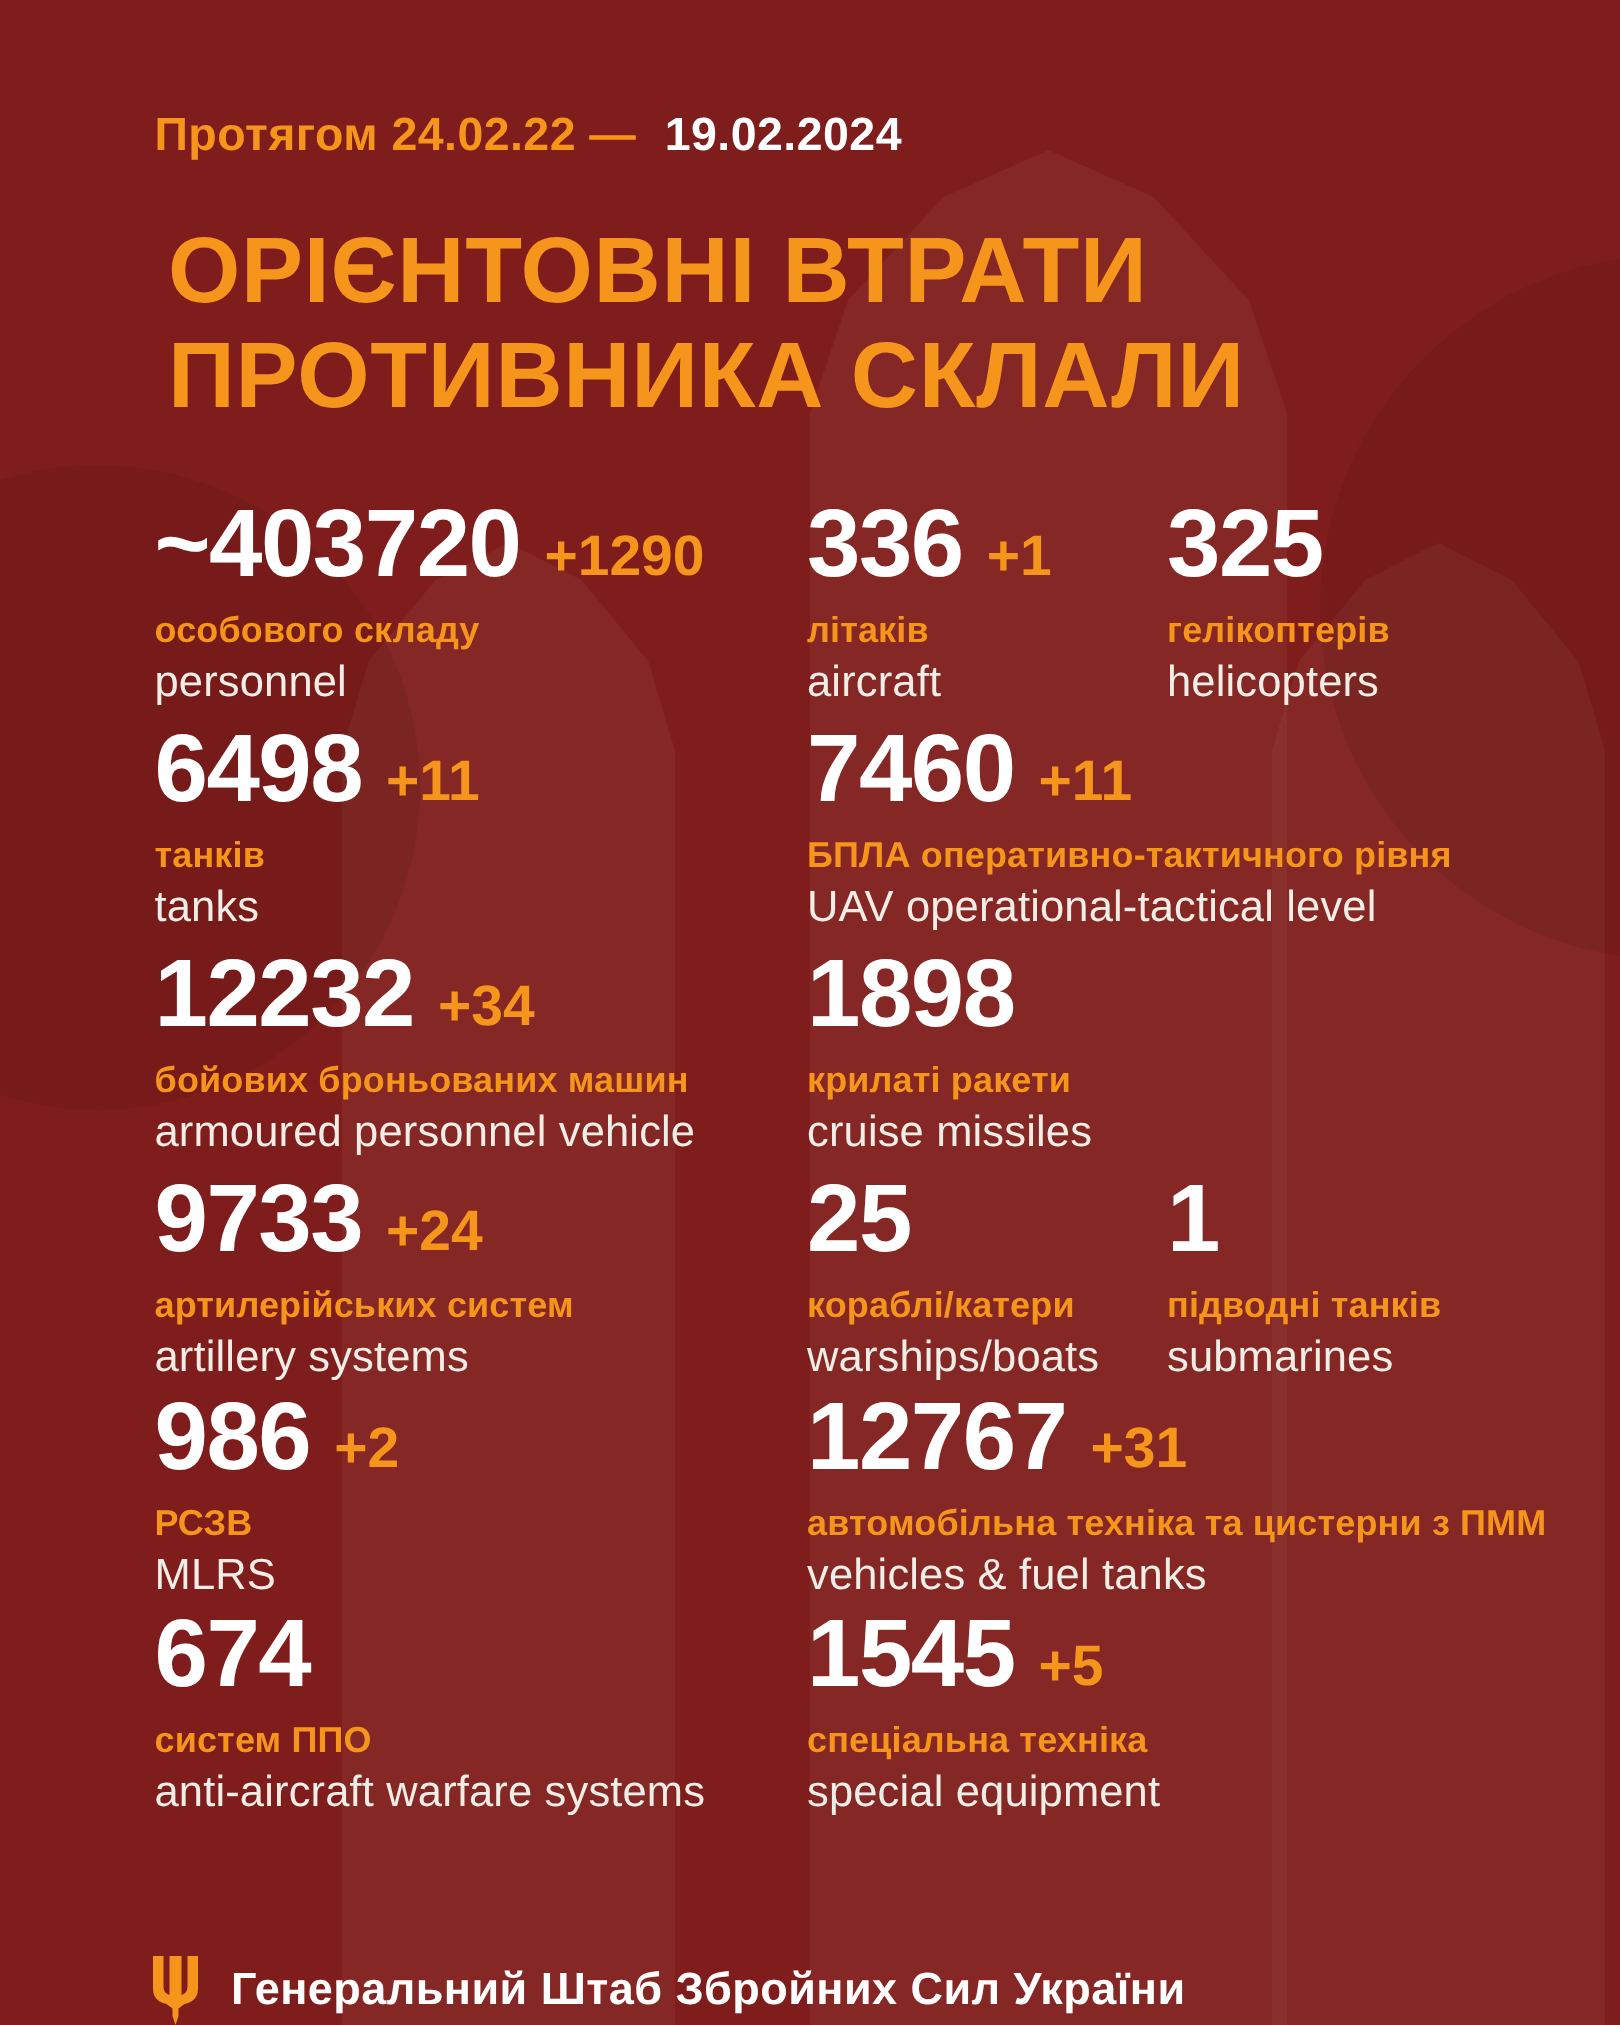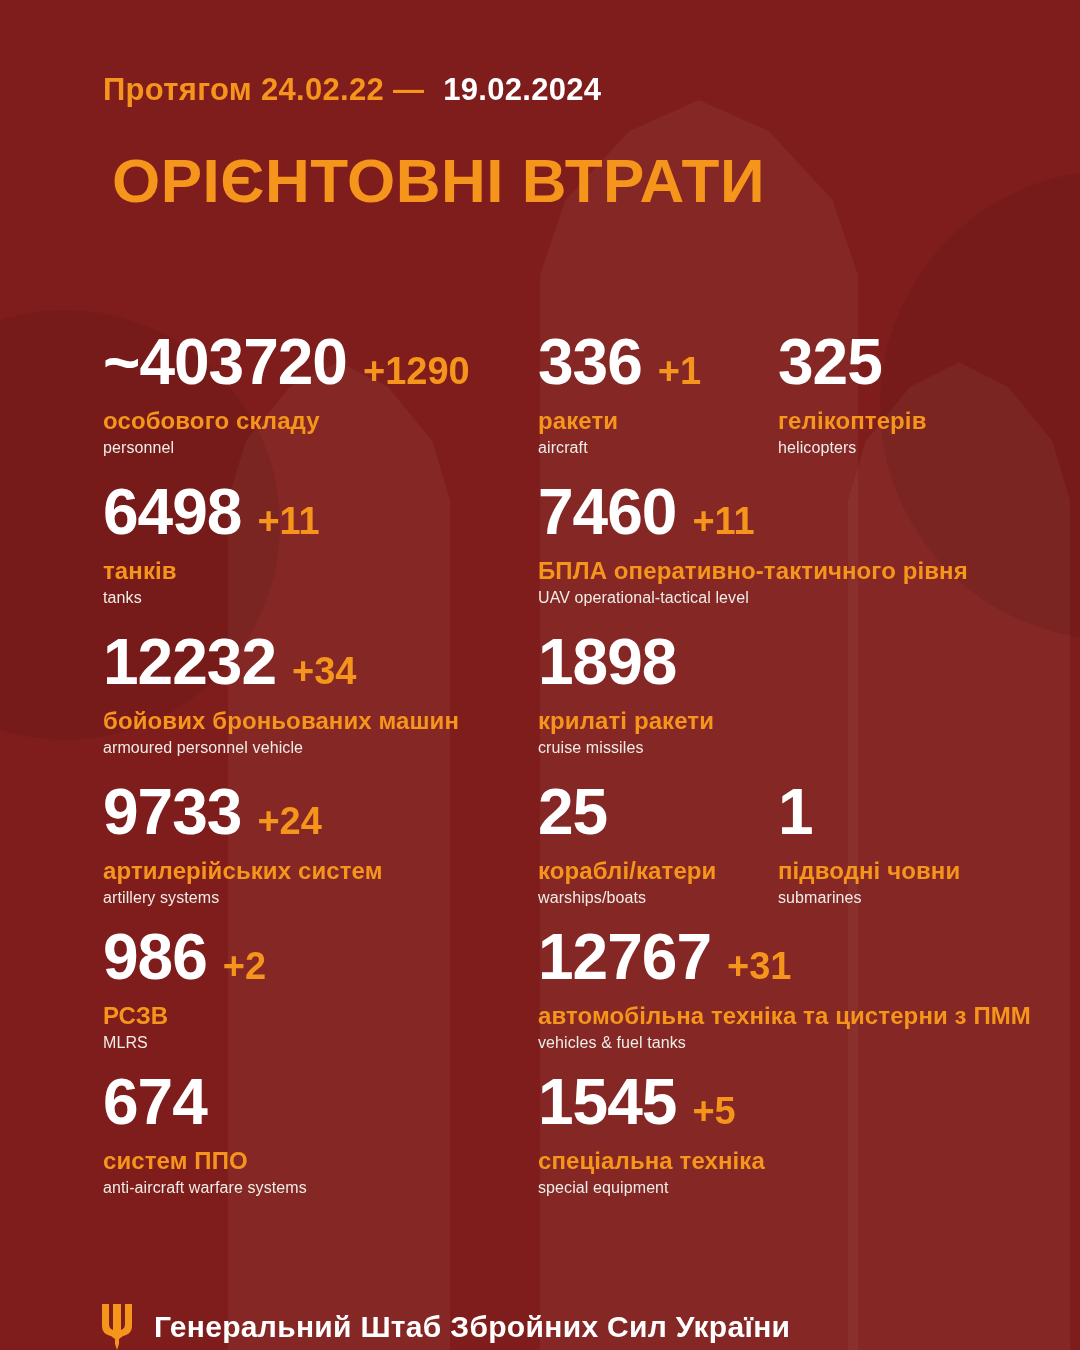--- a/index.html
+++ b/index.html
@@ -41,21 +41,21 @@
   }
   .delta {
     color:#F6951B; font-size:38px; font-weight:700; line-height:1;
     margin-left:16px; padding-bottom:4px; white-space:nowrap;
   }
   .label-ua {
     color:#F6951B; font-size:24px; font-weight:700; margin-top:13px;
     letter-spacing:0.1px; white-space:nowrap;
   }
   .label-en {
-    color:#EFEDE6; font-size:16px; font-weight:400; margin-top:4px;
+    color:#EFEDE6; font-size:29px; font-weight:400; margin-top:4px;
     letter-spacing:0.1px; white-space:nowrap;
   }
 
   .footer {
     position:absolute; left:100px; top:1304px;
     display:flex; align-items:center; gap:20px;
   }
   .footer-text { color:#FFFFFF; font-size:30px; font-weight:700; letter-spacing:0.3px; }
   .tryzub { display:block; }
 </style>
@@ -72,36 +72,37 @@
 
   <div class="content">
 
     <div class="period">
       <span class="period-prefix">Протягом 24.02.22 —</span>
       <span class="period-date">19.02.2024</span>
     </div>
 
     <h1 class="title">
       <span>ОРІЄНТОВНІ ВТРАТИ</span>
+      <span>ПРОТИВНИКА СКЛАЛИ</span>
     </h1>
 
     <div class="stat" style="left:103px; top:330px;">
       <div class="num-row">
           <span class="num">~403720</span>
           <span class="delta">+1290</span>
         </div>
       <div class="label-ua">особового складу</div>
       <div class="label-en">personnel</div>
     </div>
     <div class="stat" style="left:538px; top:330px;">
       <div class="num-row">
           <span class="num">336</span>
           <span class="delta">+1</span>
         </div>
-      <div class="label-ua">ракети</div>
+      <div class="label-ua">літаків</div>
       <div class="label-en">aircraft</div>
     </div>
     <div class="stat" style="left:778px; top:330px;">
       <div class="num-row">
           <span class="num">325</span>
         </div>
       <div class="label-ua">гелікоптерів</div>
       <div class="label-en">helicopters</div>
     </div>
 
@@ -150,21 +151,21 @@
       <div class="num-row">
           <span class="num">25</span>
         </div>
       <div class="label-ua">кораблі/катери</div>
       <div class="label-en">warships/boats</div>
     </div>
     <div class="stat" style="left:778px; top:780px;">
       <div class="num-row">
           <span class="num">1</span>
         </div>
-      <div class="label-ua">підводні човни</div>
+      <div class="label-ua">підводні танків</div>
       <div class="label-en">submarines</div>
     </div>
 
     <div class="stat" style="left:103px; top:925px;">
       <div class="num-row">
           <span class="num">986</span>
           <span class="delta">+2</span>
         </div>
       <div class="label-ua">РСЗВ</div>
       <div class="label-en">MLRS</div>

